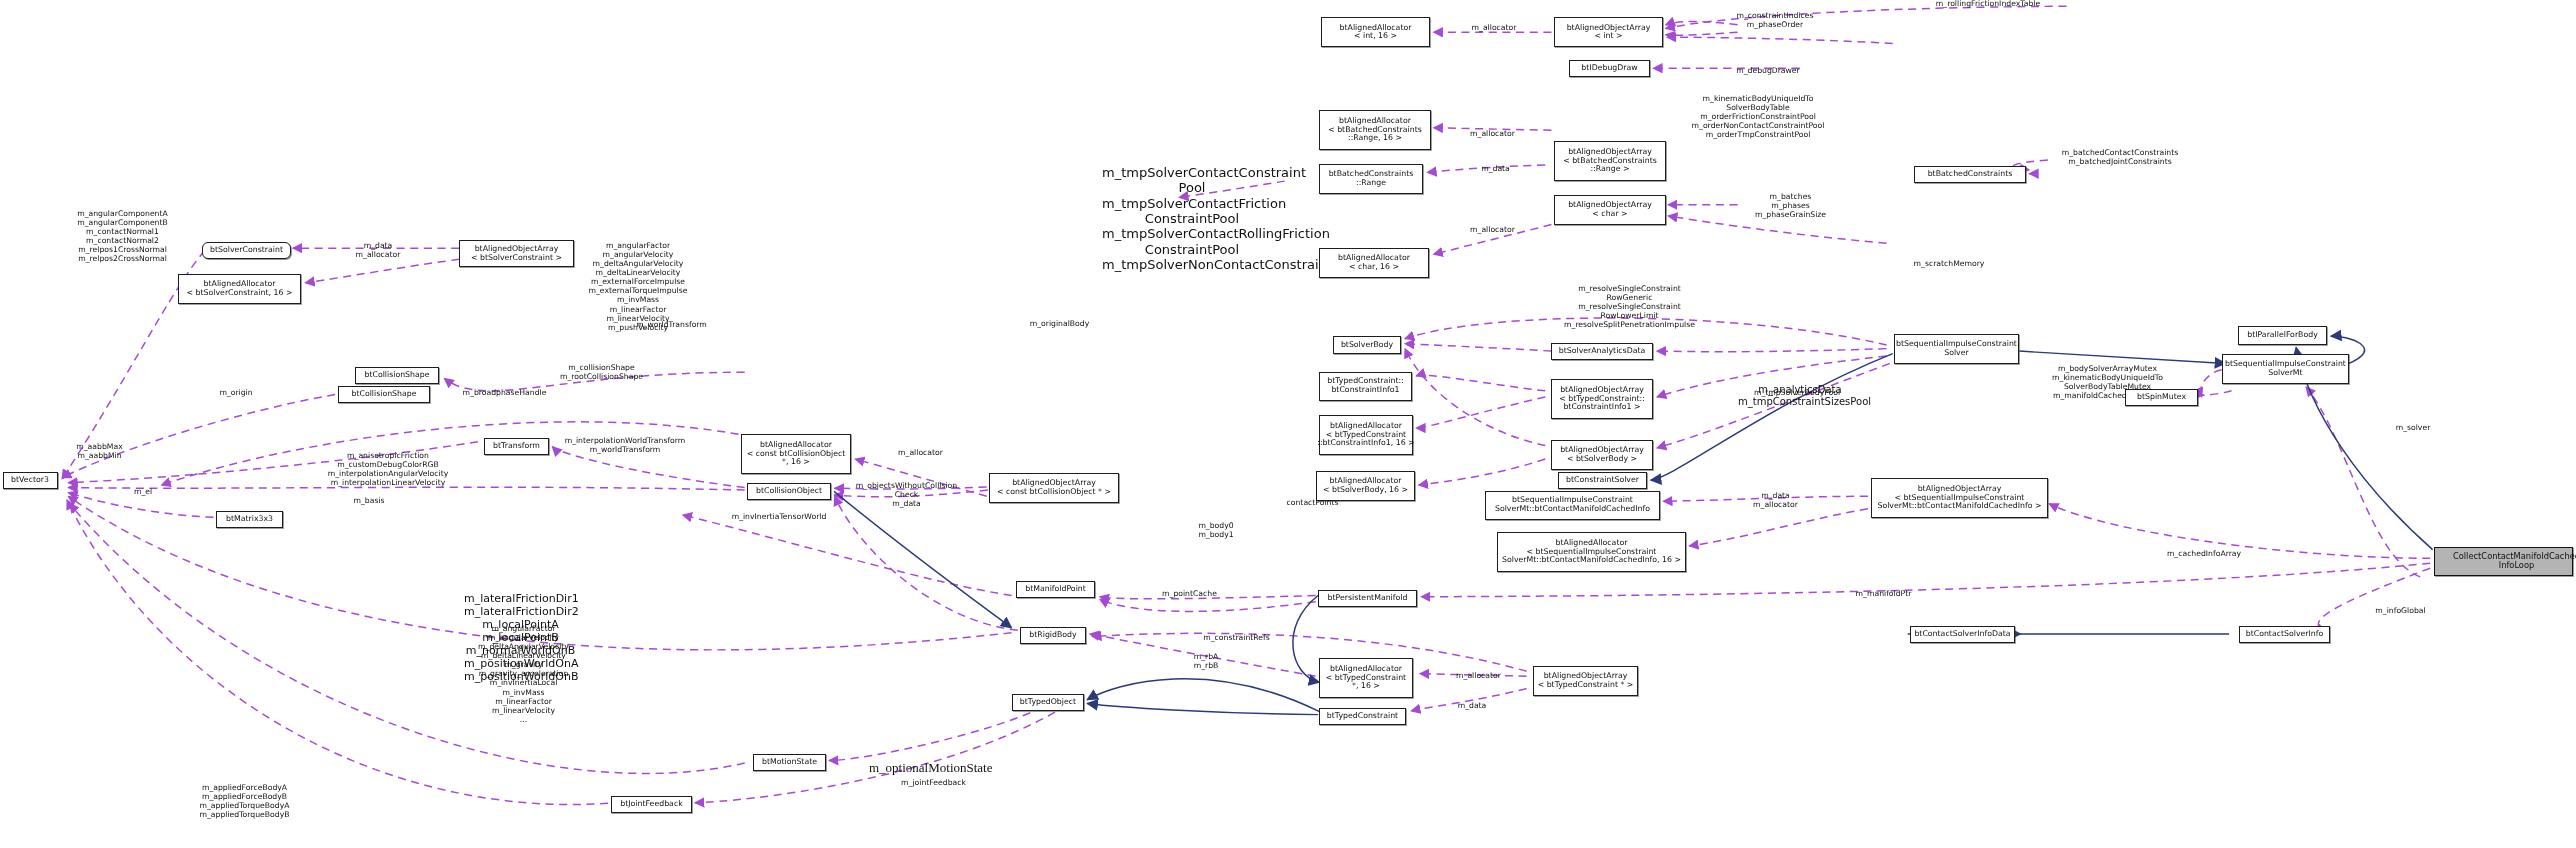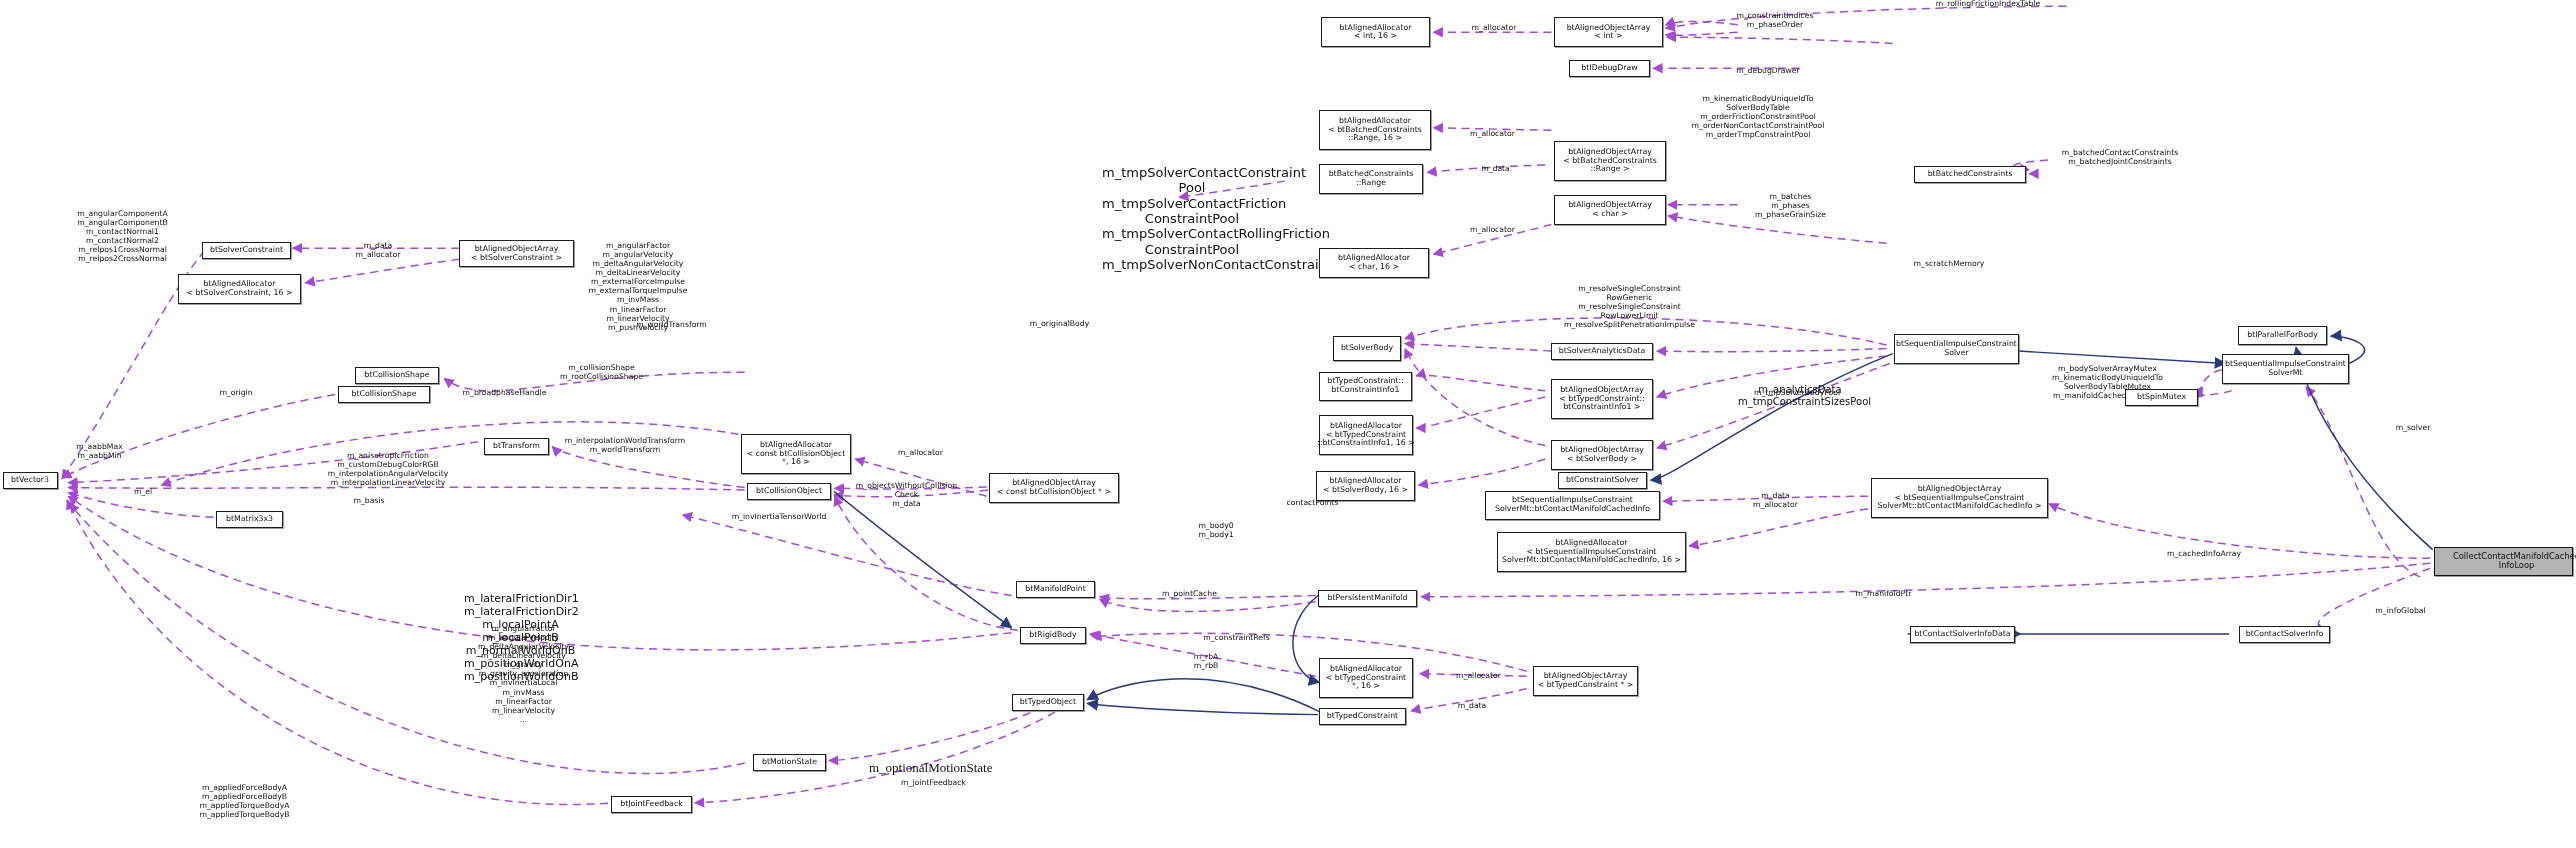--- a/index.html
+++ b/index.html
@@ -120,31 +120,31 @@
       <div class="node" style="left: 1554px; top: 141px; width: 112px; height: 40px; font-size: 7.8px;">btAlignedObjectArray
 &lt; btBatchedConstraints
 ::Range &gt;</div>
       <div class="node" style="left: 1319px; top: 164px; width: 104px; height: 30px; font-size: 7.8px;">btBatchedConstraints
 ::Range</div>
       <div class="node" style="left: 1914px; top: 166px; width: 112px; height: 17.4px; font-size: 7.8px;">btBatchedConstraints</div>
       <div class="node" style="left: 1554px; top: 195px; width: 112px; height: 30px; font-size: 7.8px;">btAlignedObjectArray
 &lt; char &gt;</div>
       <div class="node" style="left: 1319px; top: 248px; width: 110px; height: 30px; font-size: 7.8px;">btAlignedAllocator
 &lt; char, 16 &gt;</div>
-      <div class="node" style="left: 202px; top: 242px; width: 89px; height: 17.4px; font-size: 7.8px;">btSolverConstraint</div>
+      <div class="node" style="left: 202px; top: 242px; width: 89px; height: 17.4px; font-size: 7.8px; border-radius: 6px;">btSolverConstraint</div>
       <div class="node" style="left: 459px; top: 240px; width: 115px; height: 27px; font-size: 7.8px;">btAlignedObjectArray
 &lt; btSolverConstraint &gt;</div>
       <div class="node" style="left: 178px; top: 274px; width: 123px; height: 30px; font-size: 7.8px;">btAlignedAllocator
 &lt; btSolverConstraint, 16 &gt;</div>
       <div class="node" style="left: 2238px; top: 326px; width: 89px; height: 18.6px; font-size: 7.8px;">btIParallelForBody</div>
       <div class="node" style="left: 1894px; top: 334px; width: 125px; height: 30px; font-size: 7.8px;">btSequentialImpulseConstraint
 Solver</div>
       <div class="node" style="left: 2222px; top: 354px; width: 127px; height: 30px; font-size: 7.8px;">btSequentialImpulseConstraint
 SolverMt</div>
-      <div class="node" style="left: 1333px; top: 336px; width: 68px; height: 25px; font-size: 7.8px;">btSolverBody</div>
+      <div class="node" style="left: 1333px; top: 336px; width: 68px; height: 18px; font-size: 7.8px;">btSolverBody</div>
       <div class="node" style="left: 1551px; top: 343px; width: 102px; height: 17.4px; font-size: 7.8px;">btSolverAnalyticsData</div>
       <div class="node" style="left: 2125px; top: 389px; width: 73px; height: 17.4px; font-size: 7.8px;">btSpinMutex</div>
       <div class="node" style="left: 1319px; top: 372px; width: 93px; height: 28.5px; font-size: 7.8px;">btTypedConstraint::
 btConstraintInfo1</div>
       <div class="node" style="left: 1551px; top: 379px; width: 102px; height: 40px; font-size: 7.8px;">btAlignedObjectArray
 &lt; btTypedConstraint::
 btConstraintInfo1 &gt;</div>
       <div class="node" style="left: 1319px; top: 415px; width: 94px; height: 40px; font-size: 7.8px;">btAlignedAllocator
 &lt; btTypedConstraint
 ::btConstraintInfo1, 16 &gt;</div>

